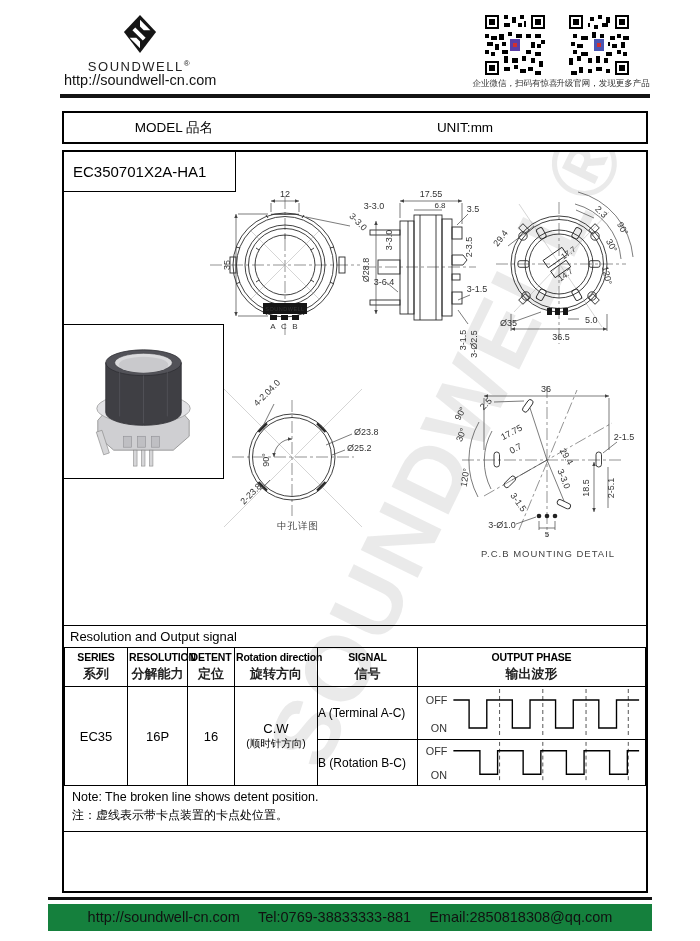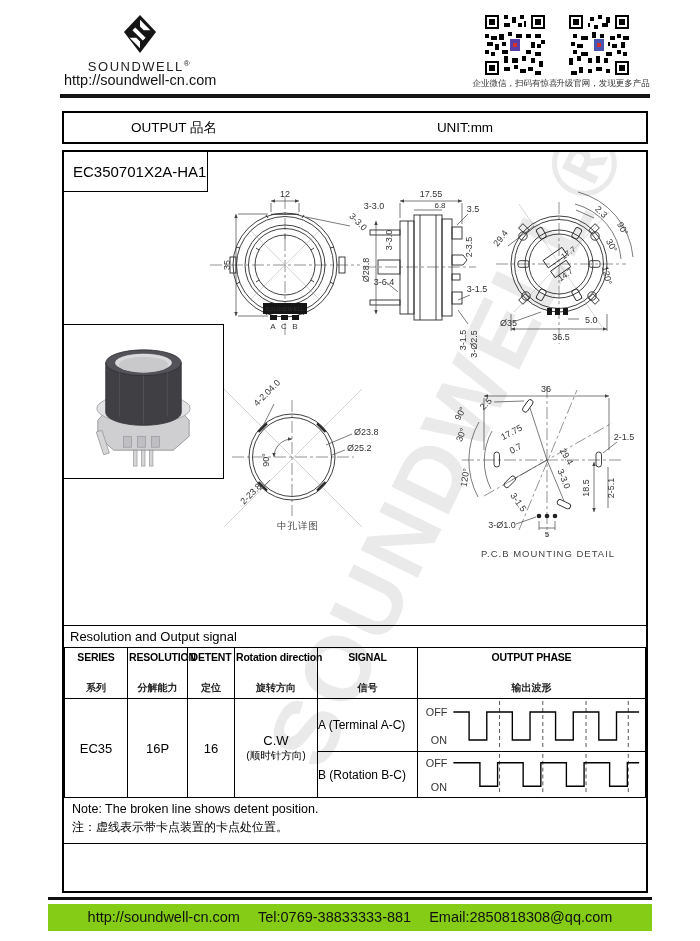--- a/index.html
+++ b/index.html
@@ -18,51 +18,51 @@
 
   
   .title-bar{left:62px;top:111px;width:586px;height:33px;border:2px solid #000;box-sizing:border-box;display:flex;align-items:center;font-size:13.5px;}
   .title-bar .c1{width:220px;text-align:center;}
   .title-bar .c2{width:250px;text-align:center;}
   .title-bar .c3{flex:1;text-align:center;}
 
   
   .main-box{left:62px;top:150px;width:586px;height:743px;border:2px solid #000;box-sizing:border-box;overflow:hidden;}
   .watermark{left:230px;top:555px;transform:rotate(-64deg);transform-origin:0 50%;font-size:92px;font-weight:bold;letter-spacing:4px;color:rgba(125,125,125,0.16);white-space:nowrap;pointer-events:none;}
-  .model-cell{left:0;top:0;width:144px;height:40px;border-right:1.2px solid #000;border-bottom:1.2px solid #000;line-height:40px;padding-left:9px;font-size:15px;box-sizing:border-box;background:transparent;}
+  .model-cell{left:0;top:0;width:172px;height:40px;border-right:1.2px solid #000;border-bottom:1.2px solid #000;line-height:40px;padding-left:9px;font-size:15px;box-sizing:border-box;background:transparent;}
   .photo-box{left:0;top:172px;width:160px;height:155px;border:1px solid #000;border-left:none;box-sizing:border-box;background:#fff;}
   .drawing-svg{left:0;top:0;}
   svg text{font-family:"Liberation Sans",sans-serif;fill:#333;}
   .dim{font-size:9px;}
   .dim-sm{font-size:8px;}
   .cap{font-size:9.5px;fill:#444;letter-spacing:1px;}
 
   
   .table-sec{left:0;top:473px;width:582px;}
   .res-title{border-top:1px solid #000;height:21px;line-height:21px;padding-left:6px;font-size:13px;}
   table.res{width:582px;border-collapse:collapse;table-layout:fixed;}
   table.res th,table.res td{border:1px solid #000;padding:0;background:transparent;}
   table.res th{font-weight:bold;vertical-align:middle;padding:3px 1px;}
   .th-en{font-size:10.5px;white-space:nowrap;letter-spacing:-0.2px;}
-  .th-cn{font-size:10px;color:#222;margin-top:18px;}
+  .th-cn{font-size:13px;color:#222;margin-top:2px;}
   tr.row-a{height:53px;}
   tr.row-b{height:46px;}
   td.val{text-align:center;font-size:13px;}
   td.rot .l1{font-size:13px;text-align:center;}
   td.rot .l2{font-size:10.5px;text-align:center;margin-top:1px;}
   td.sig{font-size:12px;padding-left:6px;vertical-align:middle;}
   td.wavecell{position:relative;}
   td.wavecell svg{position:absolute;left:0;top:0;width:100%;height:100%;}
   .note-box{border-bottom:1px solid #000;padding:4px 8px 7px;}
   .note-en{font-size:12.5px;}
   .note-cn{font-size:12px;margin-top:3px;}
 
   
   .footer-rule{left:48px;top:897px;width:604px;height:3px;background:#111;}
-  .footer-bar{left:48px;top:904px;width:604px;height:27px;background:#84cc16;line-height:27px;text-align:center;font-size:14.5px;color:#111;}
+  .footer-bar{left:48px;top:904px;width:604px;height:27px;background:#15803d;line-height:27px;text-align:center;font-size:14.5px;color:#111;}
   .footer-bar span{margin:0 7px;}
 </style>
 </head>
 <body>
 
 <div class="abs logo-block">
   <span class="logo-icon">
     <svg width="34" height="40" viewBox="0 0 36 42">
       <polygon points="18,1 35,19 18,41 1,19" fill="#151515"></polygon>
       <polygon points="18,6 29,17 22,17 18,13" fill="#fff"></polygon>
@@ -176,21 +176,21 @@
   <rect x="11" y="11" width="7" height="7" fill="#fff"></rect>
   <rect x="12" y="11.5" width="5" height="6" rx="1" fill="#4a55b2"></rect>
   <rect x="13.7" y="13.5" width="1.6" height="2" fill="#d03030"></rect>
 </svg>
 <div class="abs qr-caption" style="left:468px;">企业微信，扫码有惊喜</div>
 <div class="abs qr-caption" style="left:556px;">升级官网，发现更多产品</div>
 
 <div class="abs top-rule"></div>
 
 <div class="abs title-bar">
-  <div class="c1">OUTPUT 品名</div>
+  <div class="c1">MODEL 品名</div>
   <div class="c3">UNIT:mm</div>
 </div>
 
 <div class="abs main-box">
   <div class="abs watermark">SOUNDWELL®</div>
 
   <svg class="abs drawing-svg" width="582" height="473" viewBox="0 0 582 473">
     <defs>
       <marker id="ar" viewBox="0 0 10 10" refX="9" refY="5" markerWidth="7" markerHeight="7" orient="auto-start-reverse">
         <path d="M0,1 L9,5 L0,9 z" fill="#444"></path>

